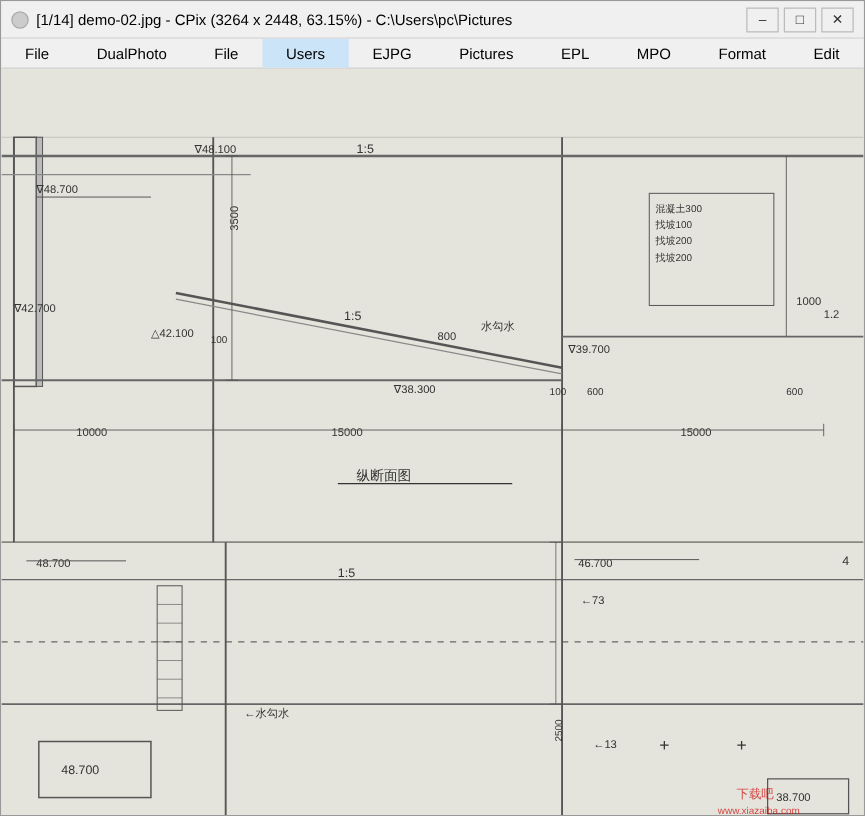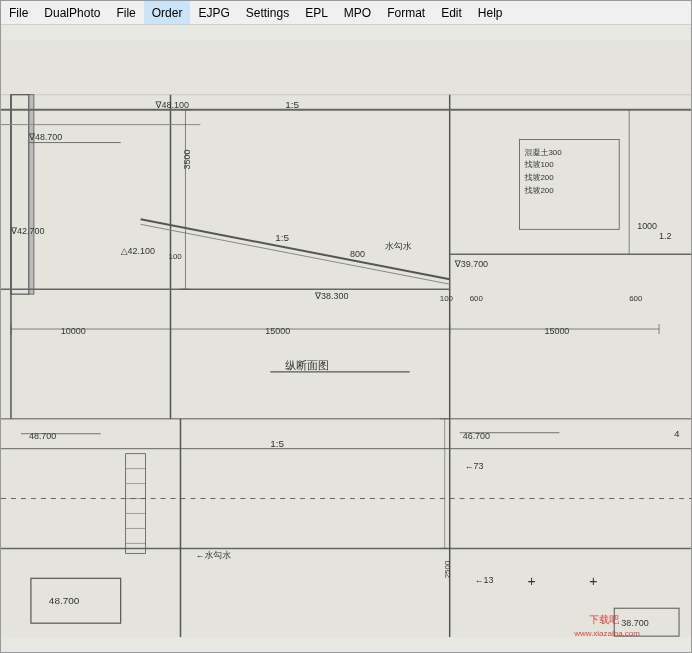--- a/index.html
+++ b/index.html
@@ -73,21 +73,21 @@
     
     .menu-bar {
       height: 24px;
       background: #f0f0f0;
       display: flex;
       align-items: center;
       border-bottom: 1px solid #d0d0d0;
     }
 
     .menu-item {
-      padding: 2px 8px;
+      padding: 2px 19px;
       font-size: 12px;
       color: #000;
       cursor: pointer;
       height: 100%;
       display: flex;
       align-items: center;
     }
     .menu-item.active { background: #cce4f7; }
 
     
@@ -111,28 +111,39 @@
       height: 100%;
       position: absolute;
       top: 0; left: 0;
     }
   </style>
 </head>
 <body>
 
 <div class="window">
 
+  <div class="title-bar">
+    <div class="title-bar-left">
+      <div class="title-icon"></div>
+      <span class="title-text">[1/14] demo-02.jpg - CPix (3264 x 2448, 63.15%) - C:\Users\pc\Pictures</span>
+    </div>
+    <div class="title-bar-buttons">
+      <button class="title-btn">–</button>
+      <button class="title-btn">□</button>
+      <button class="title-btn close">✕</button>
+    </div>
+  </div>
 
   <div class="menu-bar">
     <div class="menu-item">File</div>
     <div class="menu-item">DualPhoto</div>
     <div class="menu-item">File</div>
-    <div class="menu-item active">Order</div>
+    <div class="menu-item active">Users</div>
     <div class="menu-item">EJPG</div>
-    <div class="menu-item">Settings</div>
+    <div class="menu-item">Pictures</div>
     <div class="menu-item">EPL</div>
     <div class="menu-item">MPO</div>
     <div class="menu-item">Format</div>
     <div class="menu-item">Edit</div>
     <div class="menu-item">Help</div>
   </div>
 
   <div class="image-area">
     <div class="drawing">
       <svg class="blueprint" viewBox="0 0 692 599" xmlns="http://www.w3.org/2000/svg">

